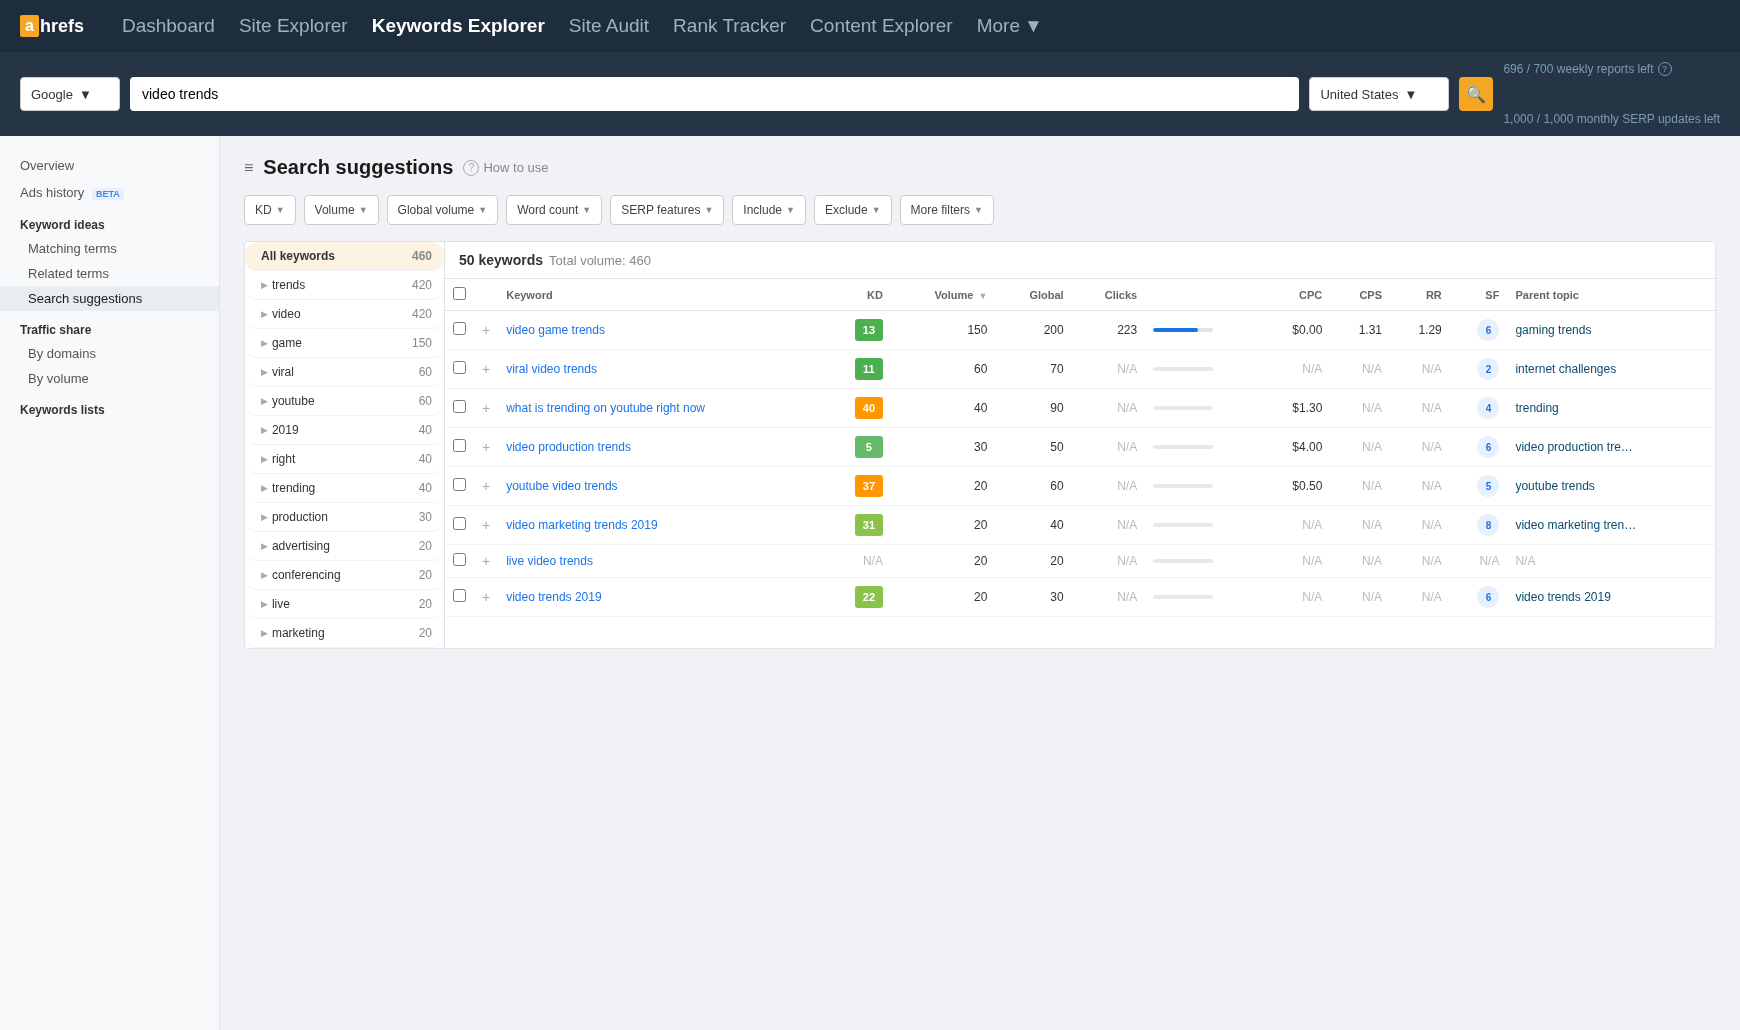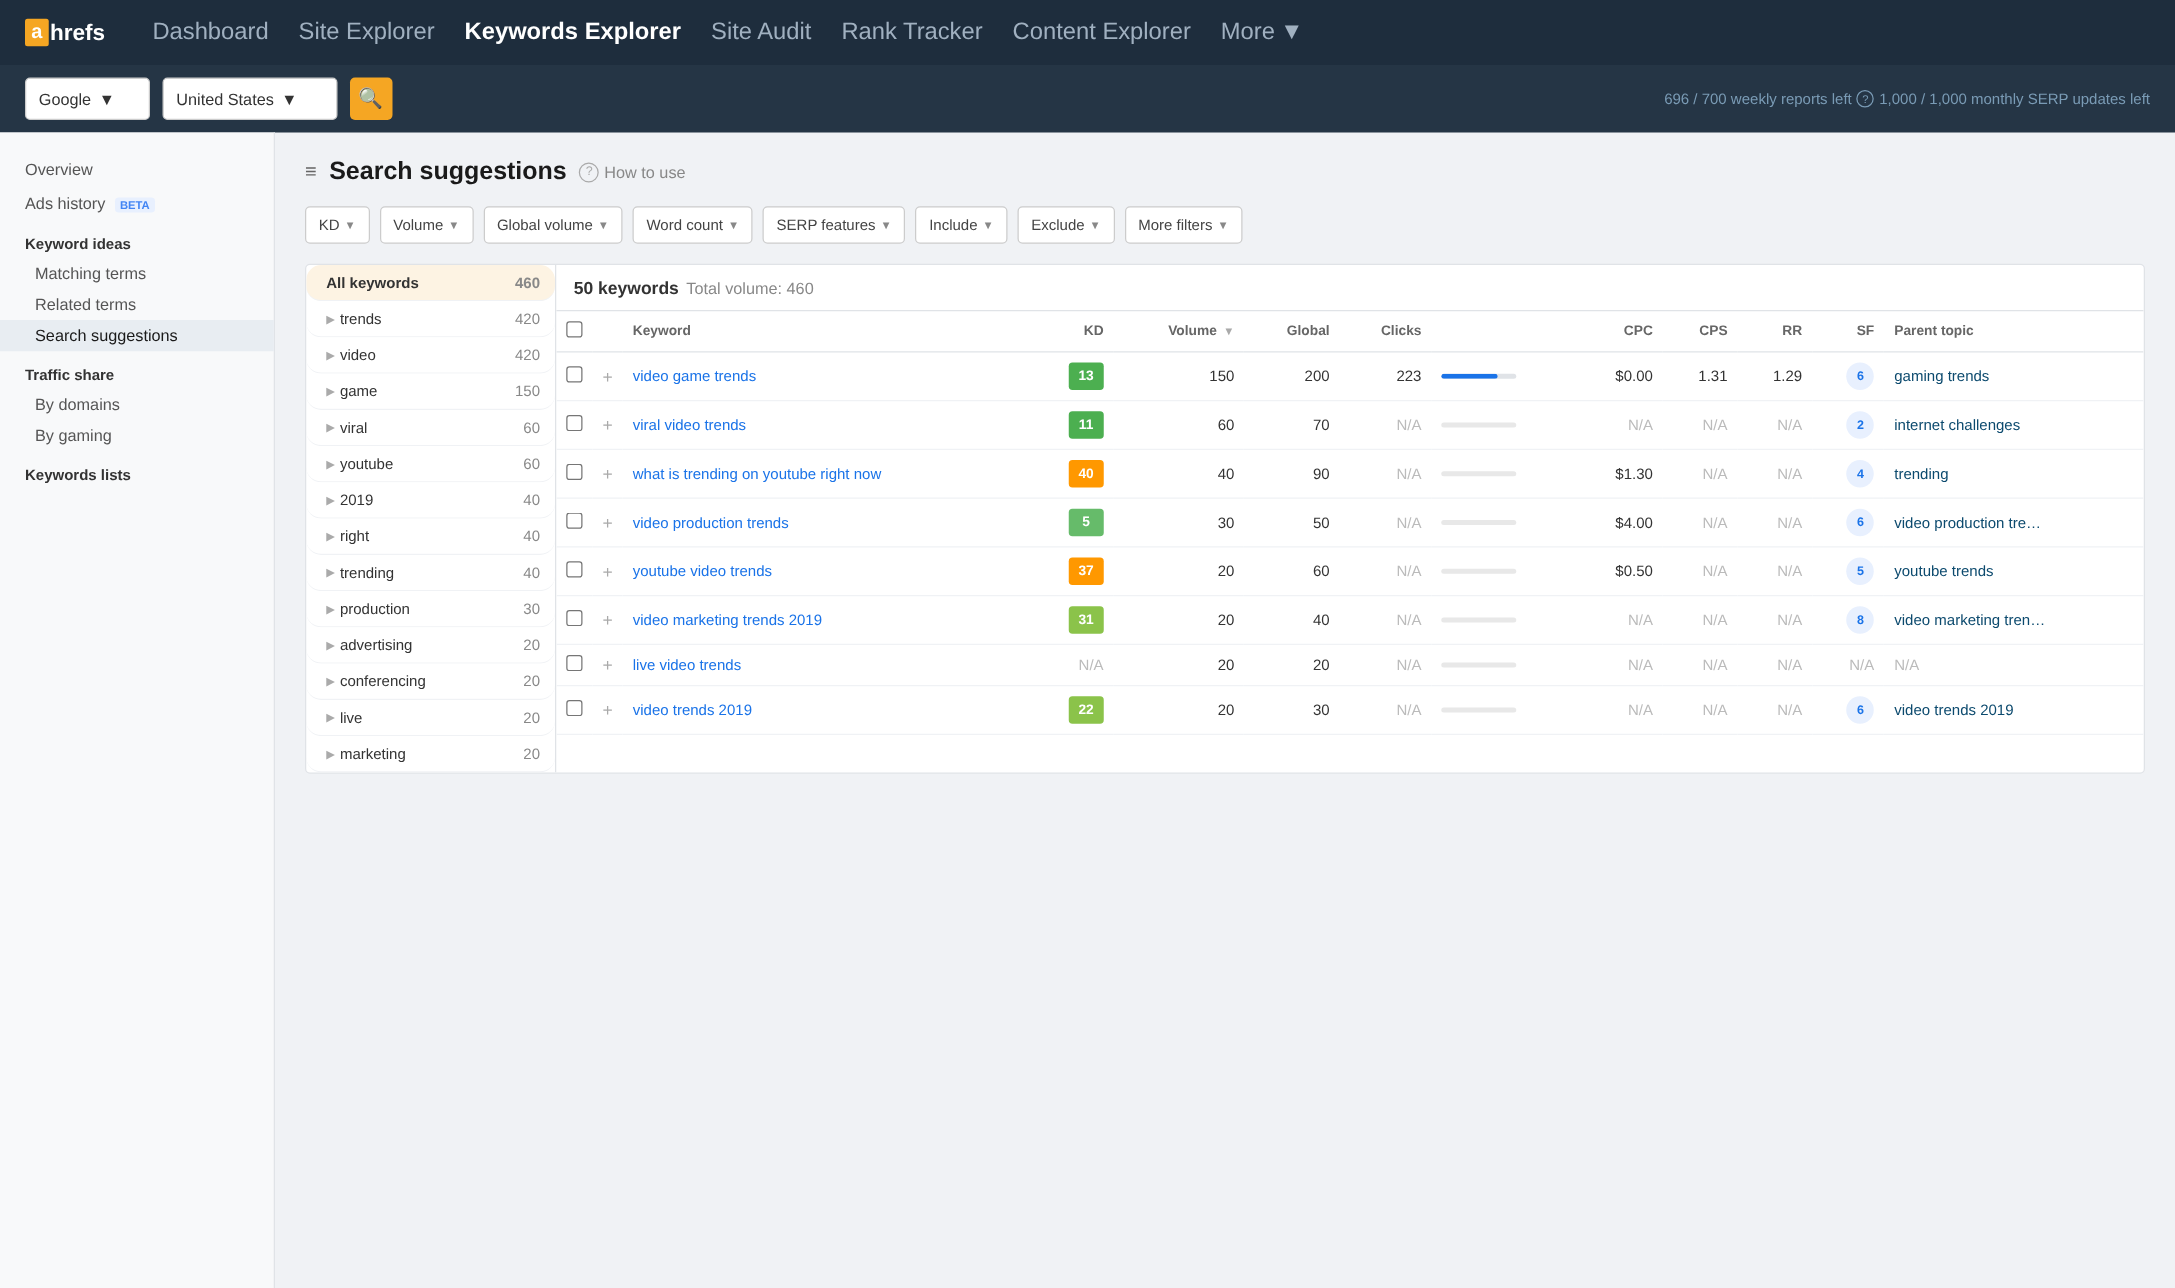--- a/index.html
+++ b/index.html
@@ -14,21 +14,21 @@
     .nav-link { color: #a0b0c0; font-size: 19px; padding: 6px 10px; cursor: pointer; text-decoration: none; border-radius: 3px; }
     .nav-link.active { color: #fff; font-weight: 600; }
     .nav-link.more { display: flex; align-items: center; gap: 4px; }
 
     
     .search-bar { background: #253545; padding: 10px 20px; display: flex; align-items: center; gap: 10px; }
     .search-engine-select { background: #fff; border: 1px solid #ccc; border-radius: 4px; padding: 5px 10px; display: flex; align-items: center; gap: 6px; cursor: pointer; font-size: 13px; height: 34px; min-width: 100px; }
     .search-input { flex: 1; border: none; border-radius: 4px; padding: 5px 12px; font-size: 14px; height: 34px; outline: none; }
     .country-select { background: #fff; border: 1px solid #ccc; border-radius: 4px; padding: 5px 10px; display: flex; align-items: center; gap: 6px; cursor: pointer; font-size: 13px; height: 34px; min-width: 140px; }
     .search-btn { background: #f5a623; border: none; border-radius: 4px; width: 34px; height: 34px; cursor: pointer; display: flex; align-items: center; justify-content: center; color: #fff; font-size: 16px; }
-    .reports-info { color: #7a9bb5; font-size: 12px; margin-left: auto; display: flex; gap: 4px; white-space: nowrap; }
+    .reports-info { color: #7a9bb5; font-size: 12px; margin-left: auto; display: flex; gap: 36px; white-space: nowrap; flex-direction: column; }
     .reports-info span { display: flex; align-items: center; gap: 4px; }
 
     
     .main-layout { display: flex; min-height: calc(100vh - 102px); }
 
     
     .sidebar { width: 220px; background: #f8f9fa; border-right: 1px solid #e0e3e7; padding: 16px 0; flex-shrink: 0; }
     .sidebar-item { padding: 6px 20px; cursor: pointer; color: #555; font-size: 13px; border-radius: 0; }
     .sidebar-section-title { padding: 12px 20px 4px 20px; font-size: 12px; font-weight: 700; color: #333; text-transform: none; }
     .sidebar-subitem { padding: 5px 20px 5px 28px; cursor: pointer; color: #555; font-size: 13px; }
@@ -114,20 +114,21 @@
       <span>▼</span>
     </a>
   </div>
 </nav>
 
 <div class="search-bar">
   <div class="search-engine-select">
     <span>Google</span>
     <span>▼</span>
   </div>
+  <input class="search-input" type="text" value="video trends" style="">
   <div class="country-select">
     <span>United States</span>
     <span>▼</span>
   </div>
   <button class="search-btn">
     <span>🔍</span>
   </button>
   <div class="reports-info">
     <span>
       <span>696 / 700 weekly reports left</span>
@@ -144,21 +145,21 @@
     <div class="sidebar-item">
       <span>Ads history</span>
       <span class="beta-badge">BETA</span>
     </div>
     <div class="sidebar-section-title">Keyword ideas</div>
     <div class="sidebar-subitem">Matching terms</div>
     <div class="sidebar-subitem">Related terms</div>
     <div class="sidebar-subitem active" style="background:#e8edf2;font-weight:500;color:#1a1a1a;">Search suggestions</div>
     <div class="sidebar-section-title">Traffic share</div>
     <div class="sidebar-subitem">By domains</div>
-    <div class="sidebar-subitem">By gaming</div>
+    <div class="sidebar-subitem">By volume</div>
     <div class="sidebar-section-title">Keywords lists</div>
   </aside>
 
   <main class="content">
 
     <div class="page-header">
       <span class="menu-icon">≡</span>
       <h1 class="page-title">Search suggestions</h1>
       <div class="how-to-use">
         <span class="help-circle">?</span>

